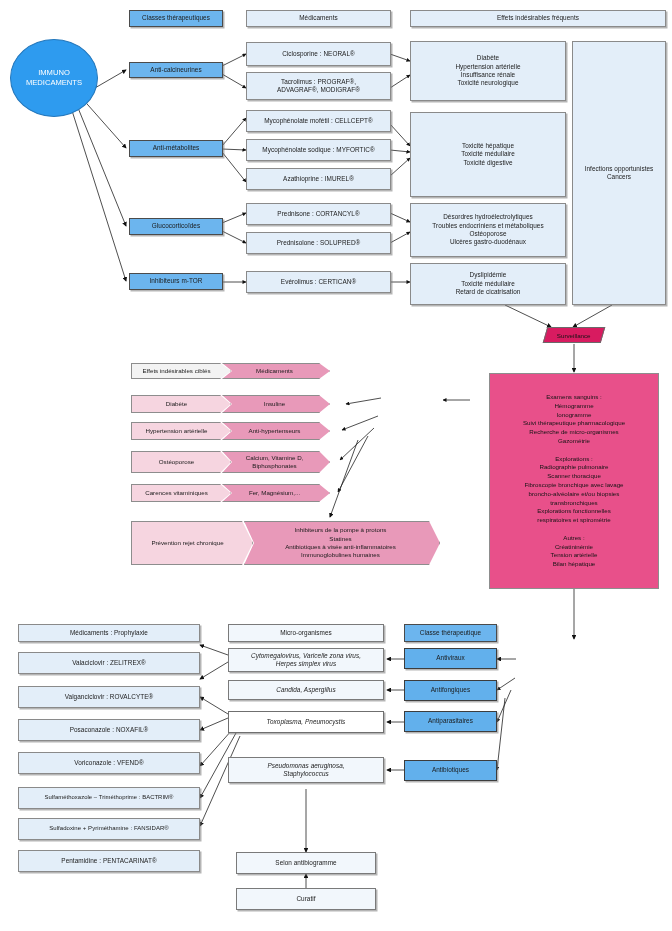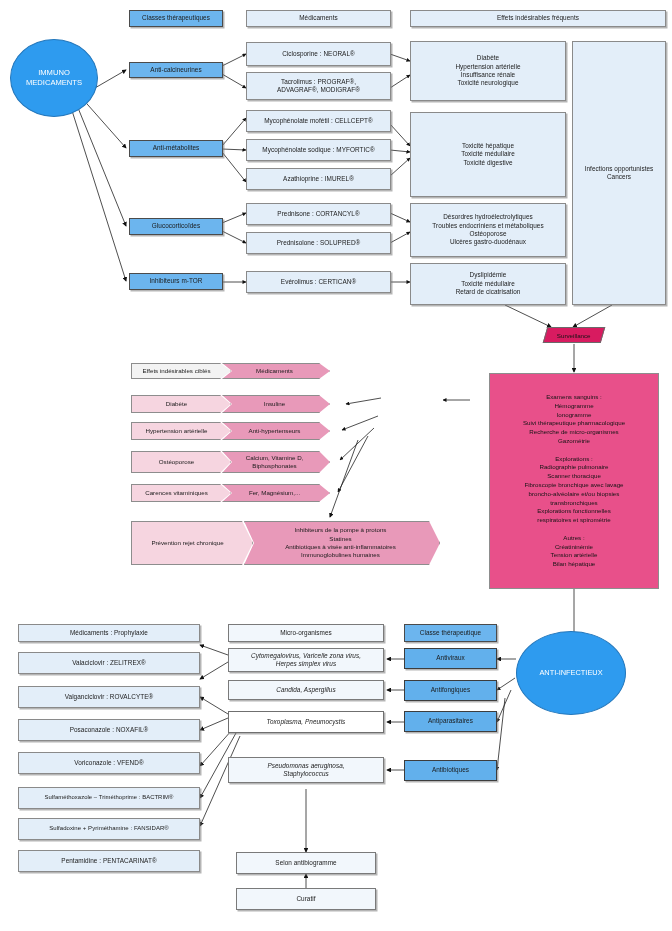--- a/index.html
+++ b/index.html
@@ -236,21 +236,20 @@
 
   <div class="chev chev-left" style="left:131px;top:484px;width:100px;height:18px;">Carences vitaminiques</div>
   <div class="chev chev-right" style="left:222px;top:484px;width:108px;height:18px;">Fer, Magnésium,...</div>
 
   <div class="chev chev-left" style="left:131px;top:521px;width:122px;height:44px;">Prévention rejet chronique</div>
   <div class="chev chev-right" style="left:244px;top:521px;width:196px;height:44px;white-space:pre-line;">Inhibiteurs de la pompe à protons
 Statines
 Antibiotiques à visée anti-inflammatoires
 Immunoglobulines humaines</div>
 
-  <div class="ellipse" style="left:516px;top:631px;width:110px;height:84px;font-size:7.4px;">ANTI-INFECTIEUX</div>
 
   <div class="box b-lightblue shadowed" style="left:18px;top:624px;width:182px;height:18px;">Médicaments : Prophylaxie</div>
   <div class="box b-plain shadowed" style="left:228px;top:624px;width:156px;height:18px;">Micro-organismes</div>
   <div class="box b-blue shadowed" style="left:404px;top:624px;width:93px;height:18px;">Classe thérapeutique</div>
 
   <div class="box b-lightblue shadowed" style="left:18px;top:652px;width:182px;height:22px;">Valaciclovir : ZELITREX®</div>
   <div class="box b-lightblue shadowed" style="left:18px;top:686px;width:182px;height:22px;">Valganciclovir : ROVALCYTE®</div>
   <div class="box b-lightblue shadowed" style="left:18px;top:719px;width:182px;height:22px;">Posaconazole : NOXAFIL®</div>
   <div class="box b-lightblue shadowed" style="left:18px;top:752px;width:182px;height:22px;">Voriconazole : VFEND®</div>
   <div class="box b-lightblue shadowed nowrapbox" style="left:18px;top:787px;width:182px;height:22px;font-size:5.9px;">Sulfaméthoxazole – Triméthoprime : BACTRIM®</div>

